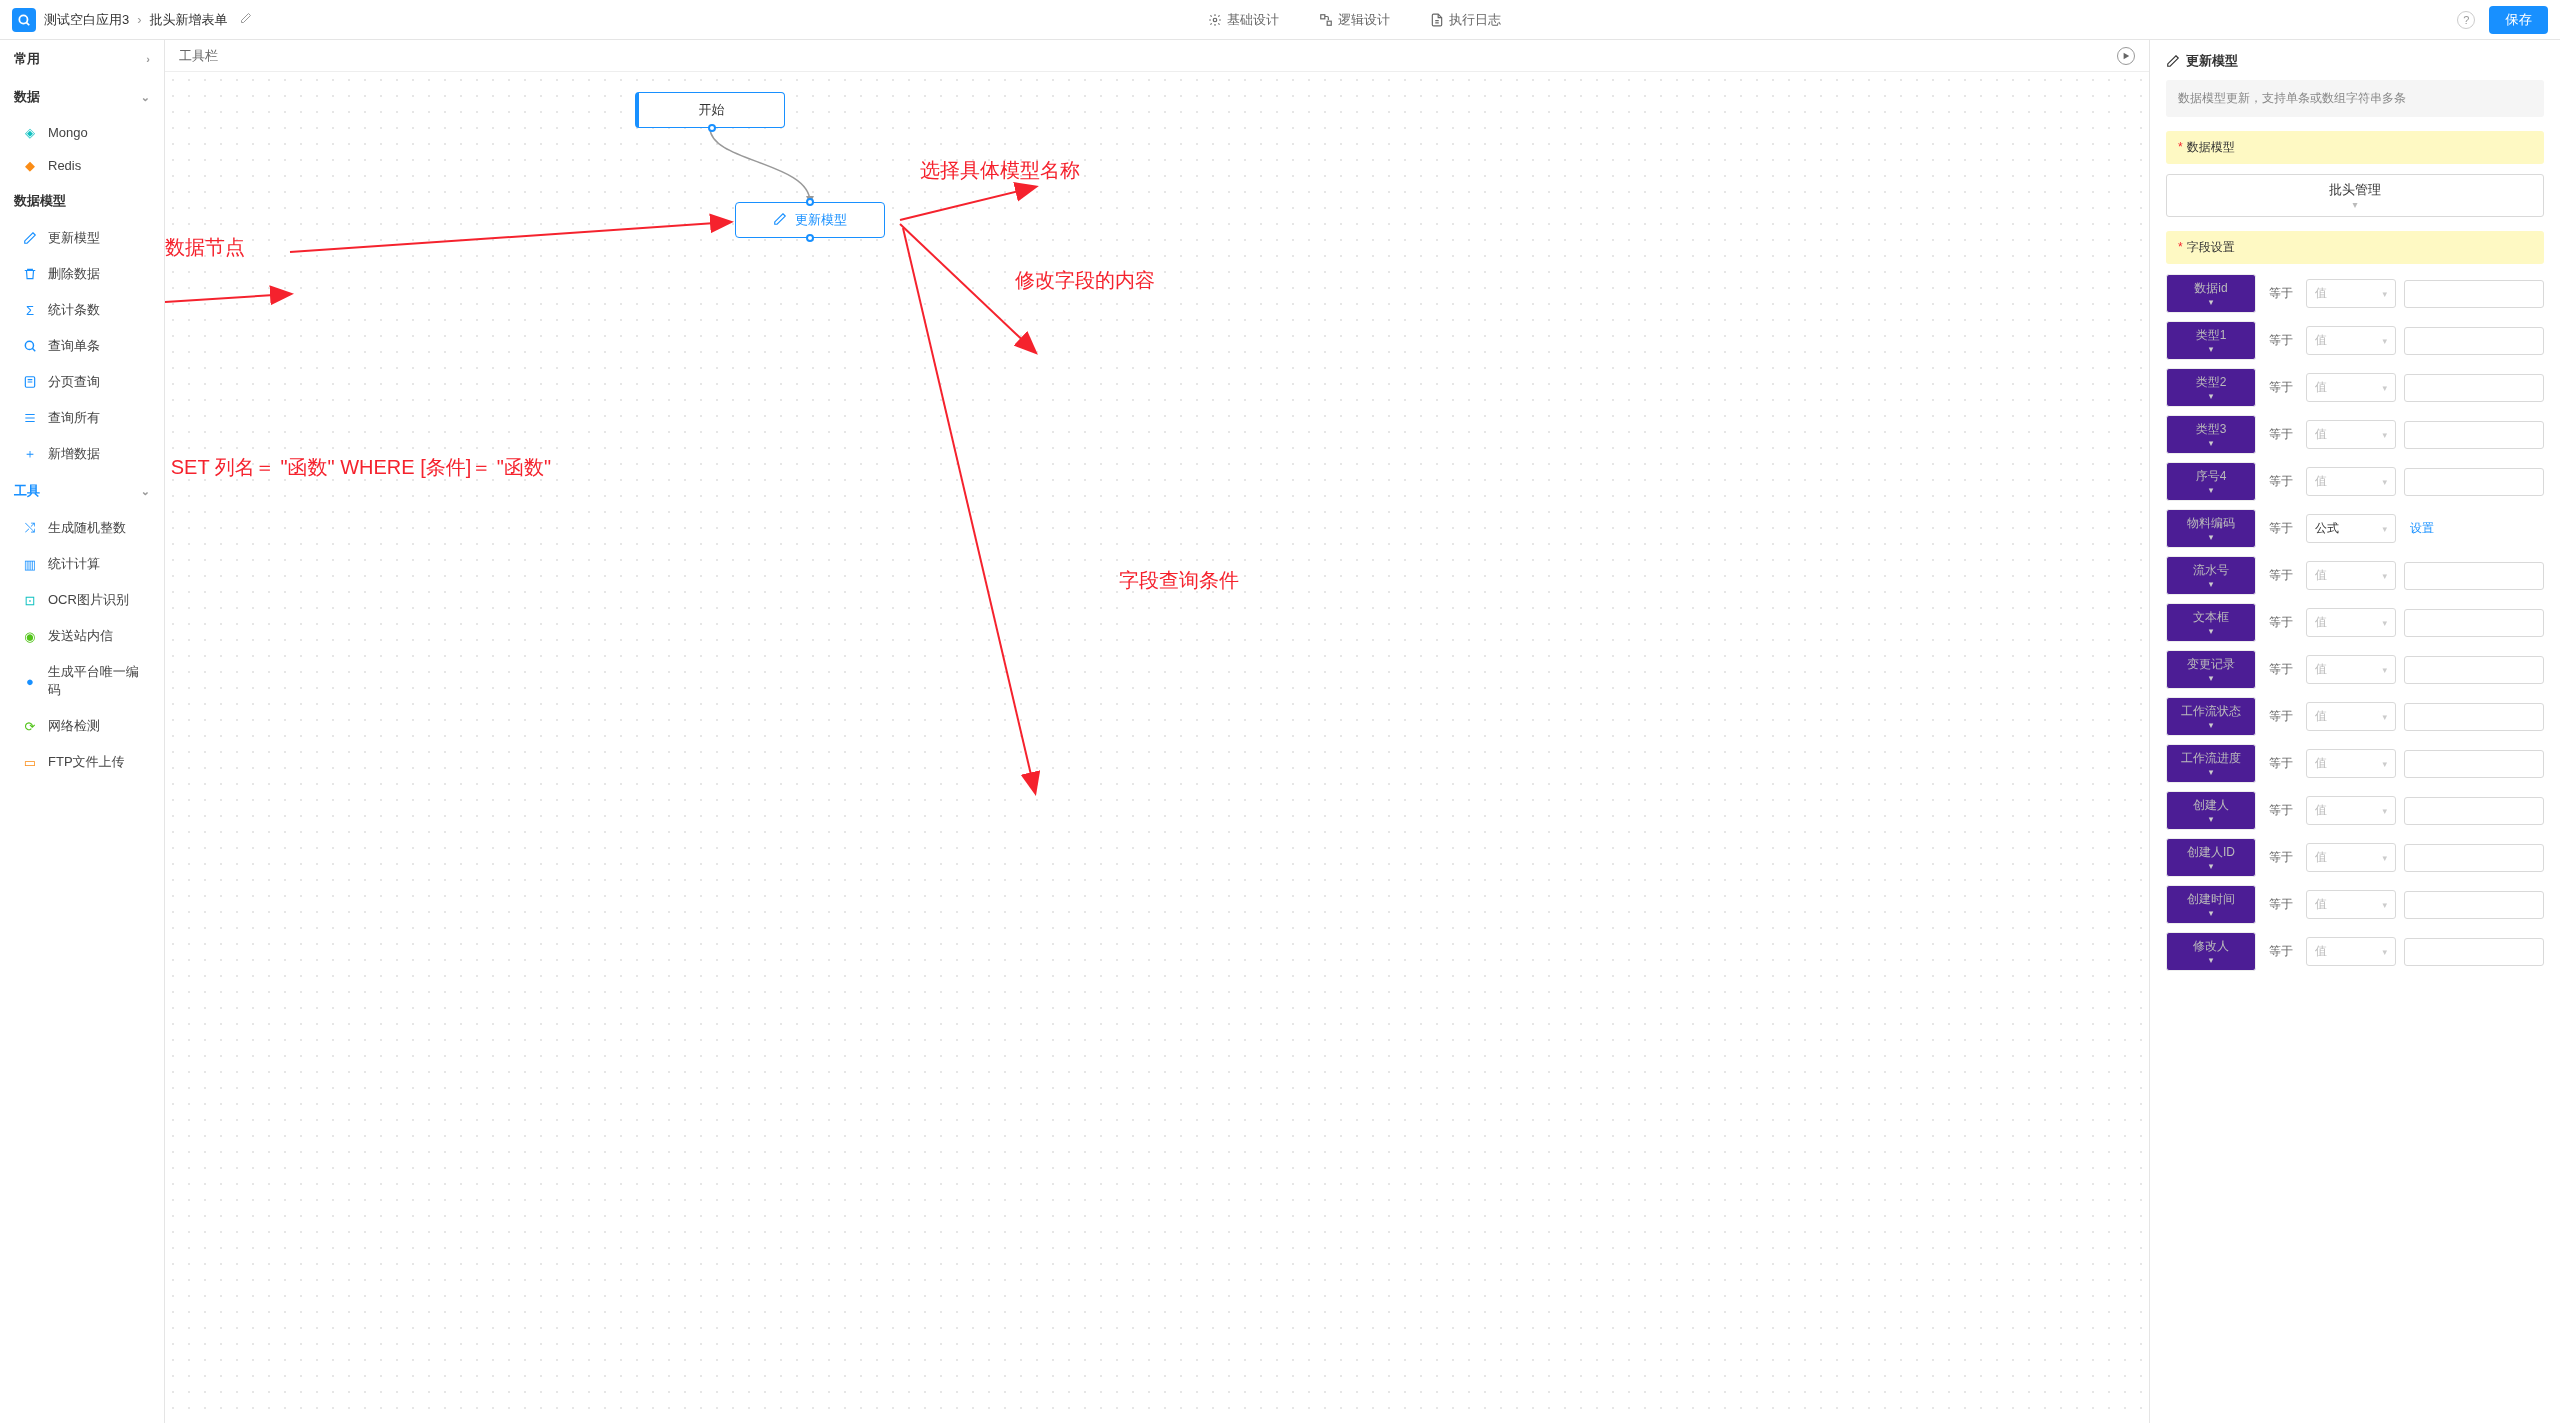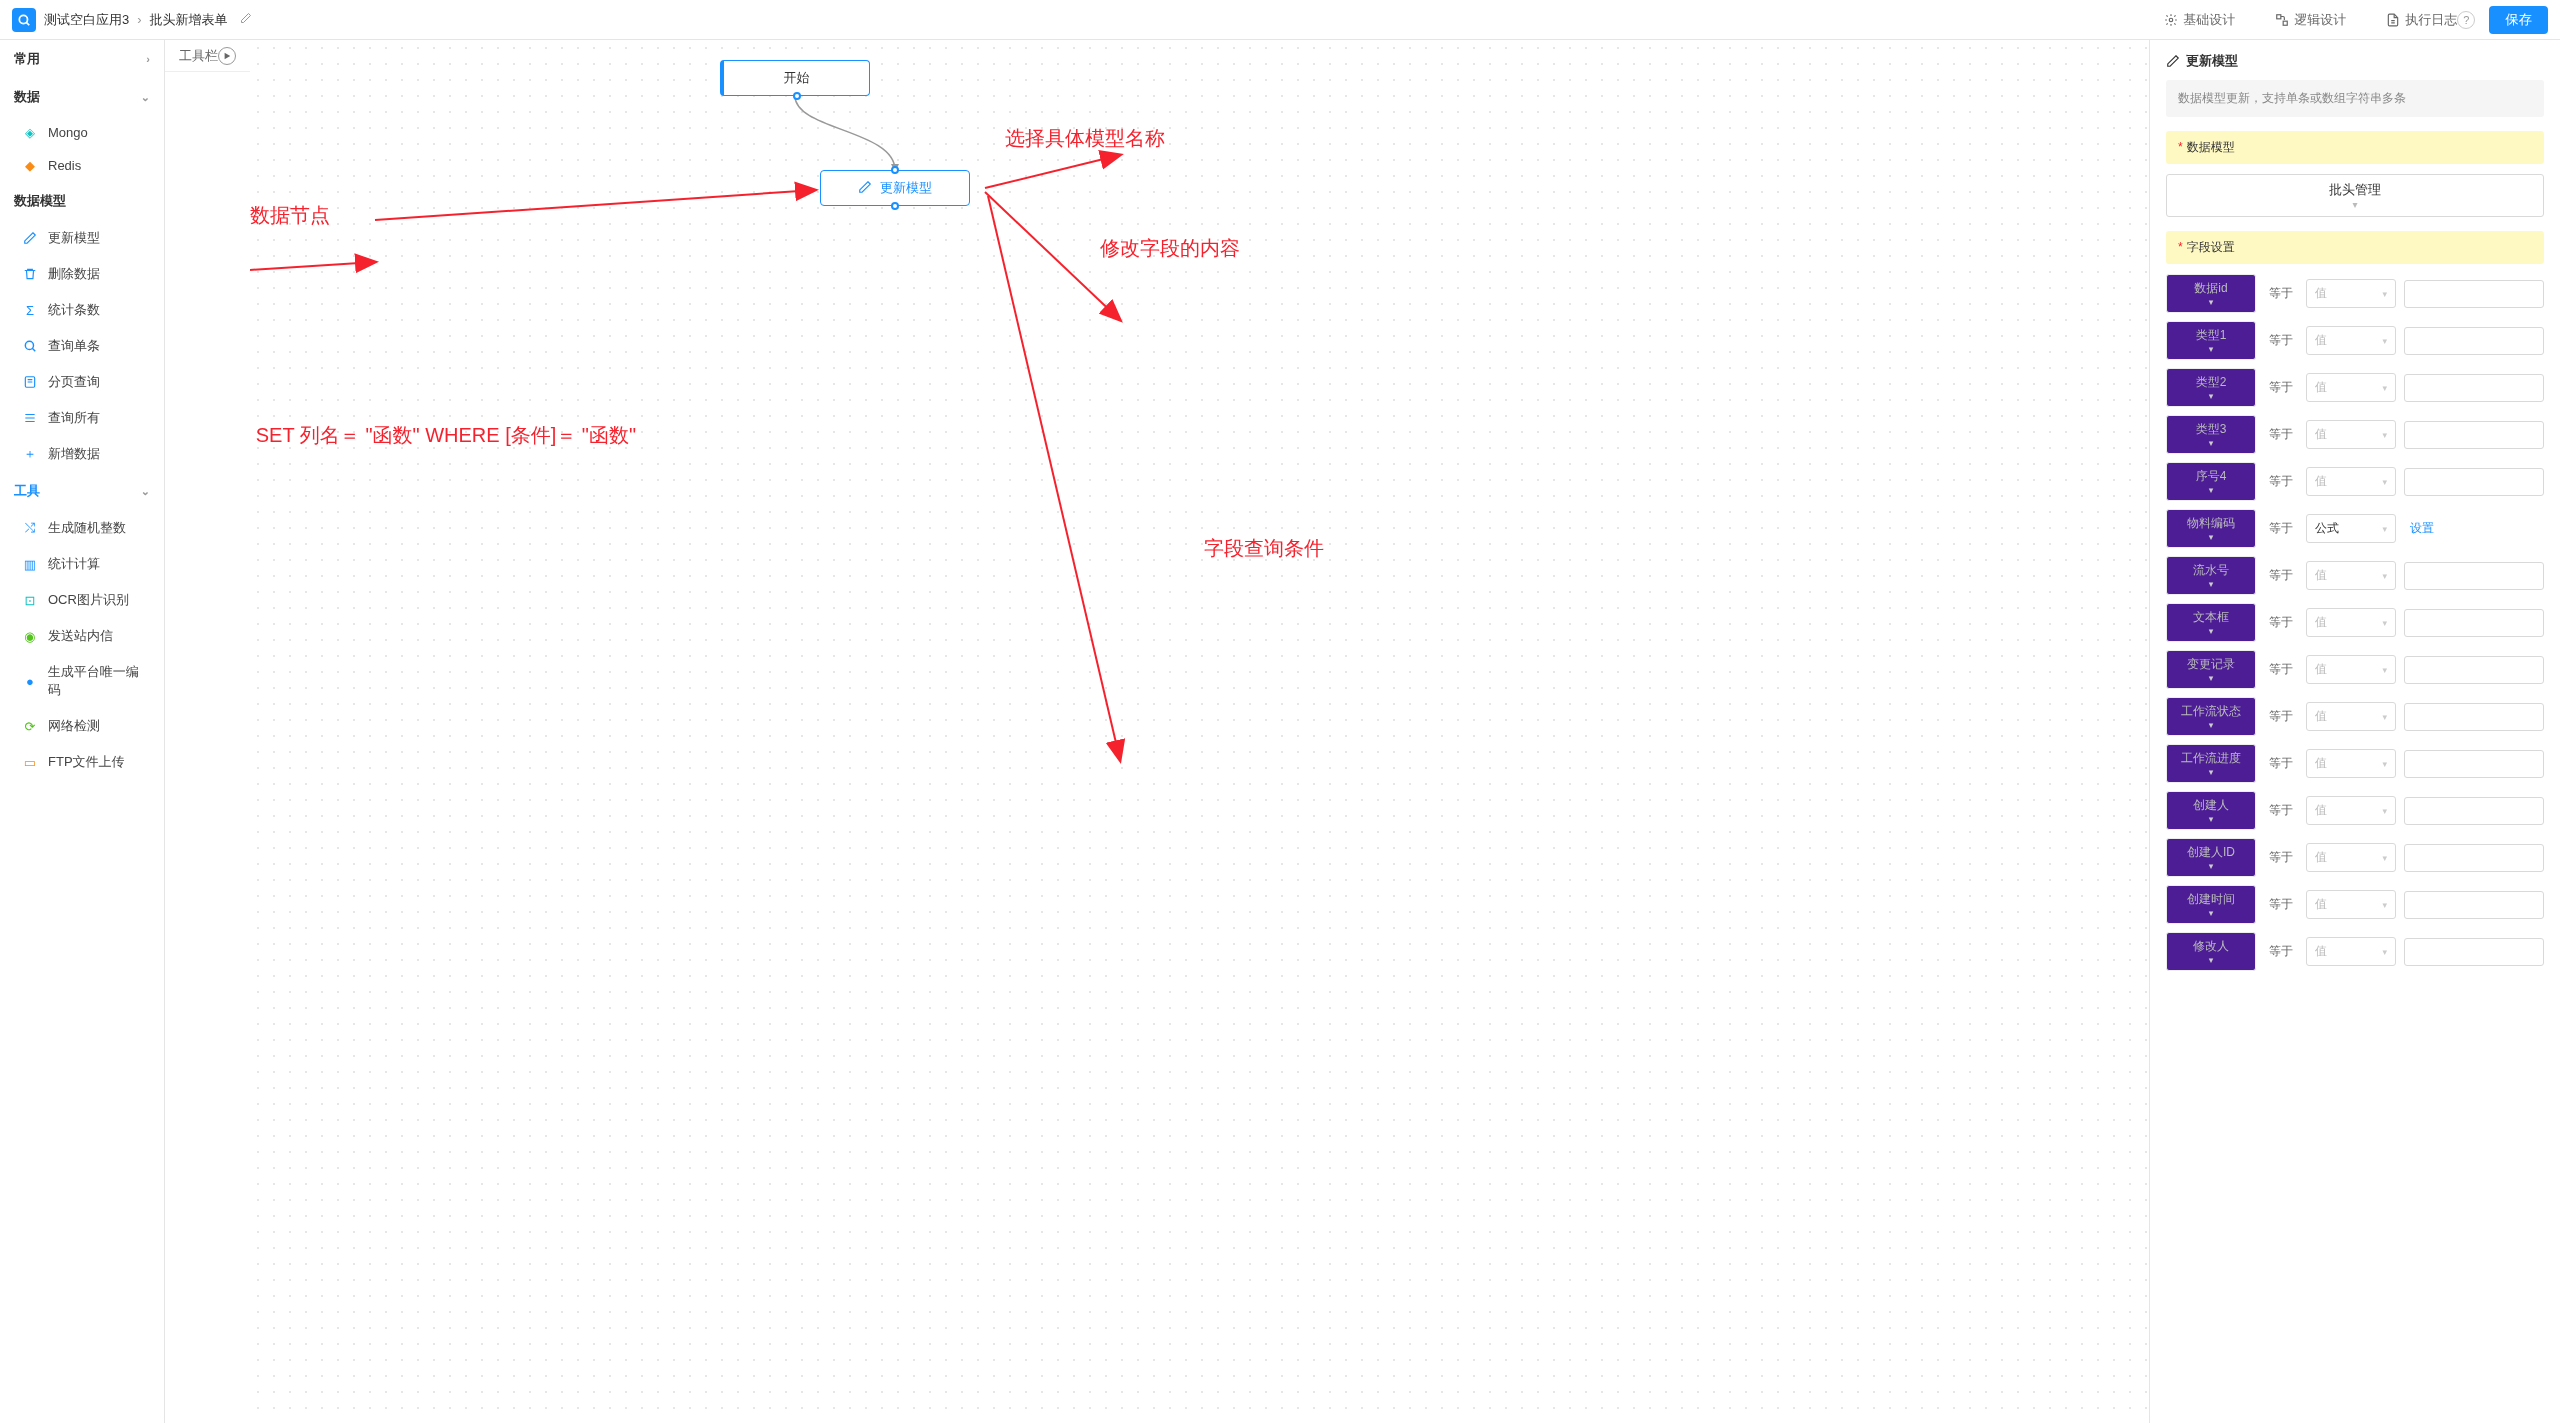--- a/index.html
+++ b/index.html
@@ -4,40 +4,40 @@
 <style>
 * { margin: 0; padding: 0; box-sizing: border-box; font-family: -apple-system, BlinkMacSystemFont, "Segoe UI", "PingFang SC", "Microsoft YaHei", sans-serif; }
 body { background: #fff; font-size: 13px; color: #333; overflow: hidden; }
 
 
 .header { height: 40px; display: flex; align-items: center; border-bottom: 1px solid #e5e5e5; padding: 0 12px; }
 .logo { width: 24px; height: 24px; background: #1890ff; border-radius: 4px; display: flex; align-items: center; justify-content: center; color: #fff; font-weight: bold; margin-right: 8px; }
 .breadcrumb { display: flex; align-items: center; gap: 8px; color: #333; }
 .breadcrumb .sep { color: #999; }
 .breadcrumb .edit-icon { color: #999; margin-left: 4px; }
-.header-center { flex: 1; display: flex; justify-content: flex-end; gap: 40px; }
+.header-center { flex: 1; display: flex; justify-content: center; gap: 40px; }
 .header-tab { display: flex; align-items: center; gap: 5px; color: #666; cursor: pointer; }
 .header-right { display: flex; align-items: center; gap: 14px; }
 .help-icon { color: #999; width: 18px; height: 18px; border: 1px solid #ccc; border-radius: 50%; display: flex; align-items: center; justify-content: center; font-size: 11px; }
 .save-btn { background: #1890ff; color: #fff; border: none; padding: 5px 16px; border-radius: 4px; cursor: pointer; }
 
 
 .body { display: flex; height: calc(100vh - 40px); }
 
 
 .sidebar { width: 165px; border-right: 1px solid #e5e5e5; overflow-y: auto; }
 .side-group-head { display: flex; align-items: center; justify-content: space-between; padding: 10px 14px; font-weight: 600; cursor: pointer; color: #333; }
 .side-group-head .caret { color: #999; font-size: 11px; }
 .side-group-head.active { color: #1890ff; }
 .side-item { display: flex; align-items: center; gap: 10px; padding: 9px 14px 9px 22px; cursor: pointer; color: #444; }
 .side-item .si-icon { width: 16px; display: inline-flex; align-items: center; justify-content: center; }
 .side-subhead { padding: 10px 14px; font-weight: 600; color: #333; }
 
 
-.canvas-wrap { flex: 1; display: flex; flex-direction: row; border-right: 1px solid #e5e5e5; position: relative; }
+.canvas-wrap { flex: 1; display: flex; flex-direction: column; border-right: 1px solid #e5e5e5; position: relative; }
 .toolbar { height: 32px; display: flex; align-items: center; padding: 0 14px; border-bottom: 1px solid #eee; color: #666; }
 .toolbar .spacer { flex: 1; }
 .play-icon { width: 18px; height: 18px; border: 1px solid #999; border-radius: 50%; display: flex; align-items: center; justify-content: center; }
 .canvas { flex: 1; position: relative; background-image: radial-gradient(circle, #e6e6e6 1px, transparent 1px); background-size: 16px 16px; overflow: hidden; }
 .node { position: absolute; background: #fff; border: 1px solid #1890ff; border-radius: 4px; display: flex; align-items: center; justify-content: center; height: 36px; }
 .node.start { left: 470px; top: 20px; width: 150px; border-left: 4px solid #1890ff; }
 .node.update { left: 570px; top: 130px; width: 150px; color: #1890ff; }
 .node.update .node-icon { margin-right: 8px; }
 .node .port { position: absolute; width: 8px; height: 8px; border: 2px solid #1890ff; border-radius: 50%; background: #fff; left: 50%; transform: translateX(-50%); }
 .node .port.bottom { bottom: -5px; }

